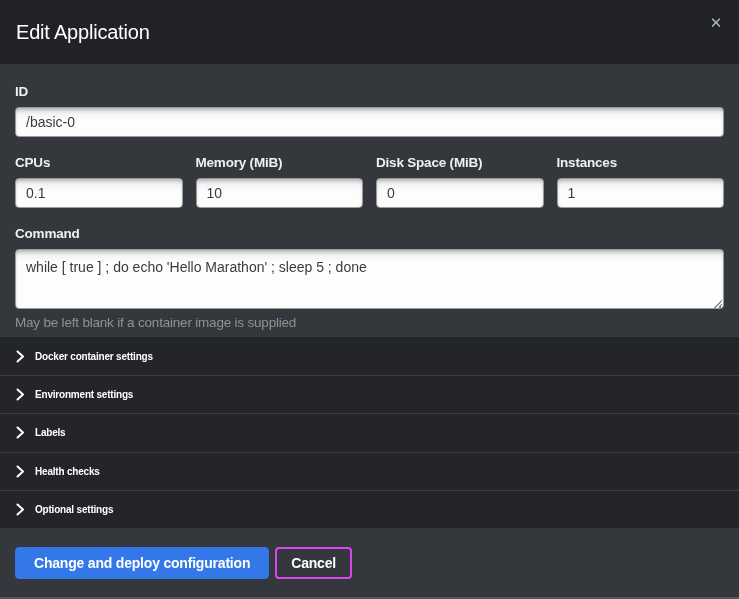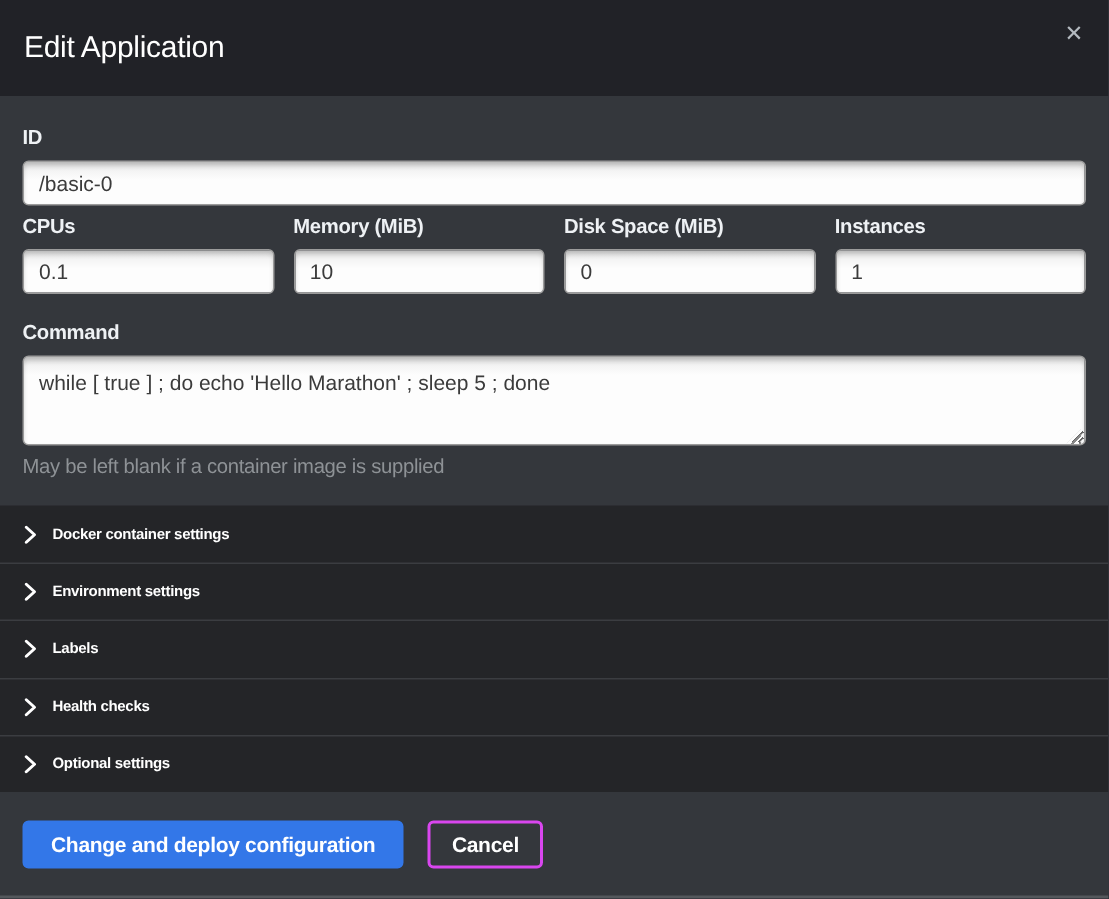--- a/index.html
+++ b/index.html
@@ -50,21 +50,21 @@
     border: 1px solid #9b9b9b; border-radius: 4px;
     background: linear-gradient(to bottom, #d8d8d8 0px, #f4f4f4 6px, #fdfdfd 12px);
     box-shadow: inset 0 2px 3px rgba(0,0,0,0.15);
     color: #3b3b3b; font-size: 14px;
     padding: 0 10px;
     font-family: "Liberation Sans", sans-serif;
     outline: none;
   }
   .resource-row {
     display: flex; gap: 13px;
-    margin-top: 6px;
+    margin-top: 18px;
   }
   .resource-col { flex: 1 1 0; min-width: 0; }
   .command-group { margin-top: 18px; position: relative; }
   .command-textarea {
     display: block; width: 100%; height: 60px;
     border: 1px solid #9b9b9b; border-radius: 4px;
     background: linear-gradient(to bottom, #d8d8d8 0px, #f4f4f4 6px, #fdfdfd 12px);
     box-shadow: inset 0 2px 3px rgba(0,0,0,0.15);
     color: #3b3b3b; font-size: 14px;
     padding: 8px 10px;
@@ -101,21 +101,21 @@
     display: inline-flex; align-items: center;
   }
   .section-label {
     color: #ffffff; font-size: 10px; font-weight: bold;
   }
   
   .modal-footer {
     flex: 1 1 auto;
     background: #34373c;
     padding: 19px 15px 0 15px;
-    display: flex; align-items: flex-start; gap: 16px;
+    display: flex; align-items: flex-start; gap: 6px;
     position: relative;
   }
   .btn {
     height: 32px;
     border-radius: 4px;
     font-size: 14px;
     display: inline-flex; align-items: center; justify-content: center;
     cursor: pointer;
     font-family: "Liberation Sans", sans-serif;
     letter-spacing: -0.2px;

